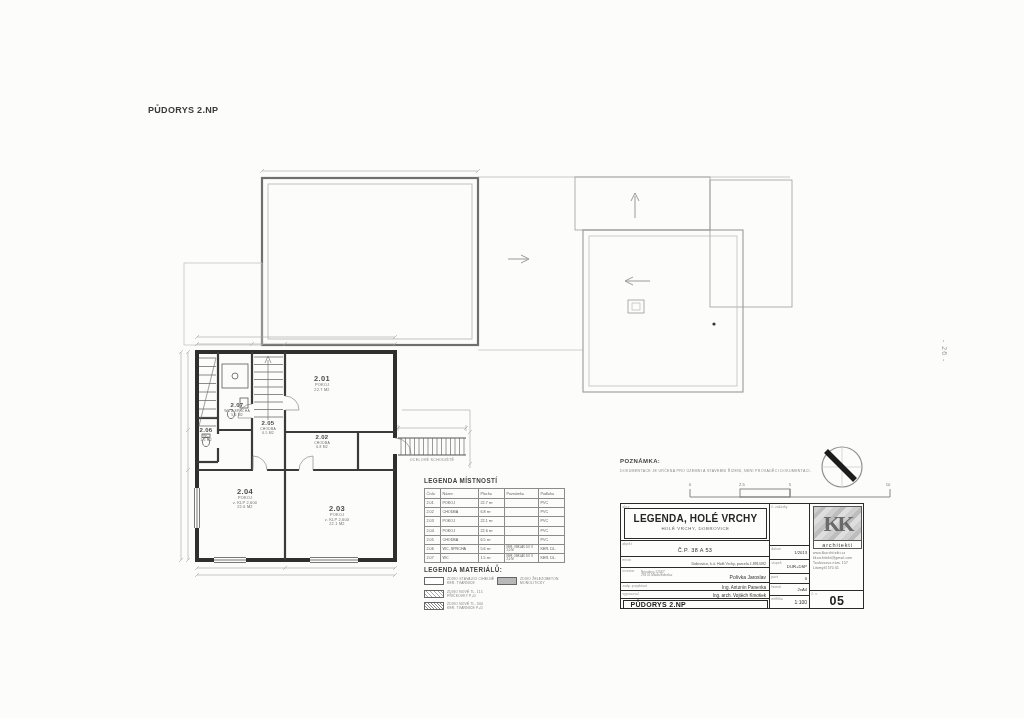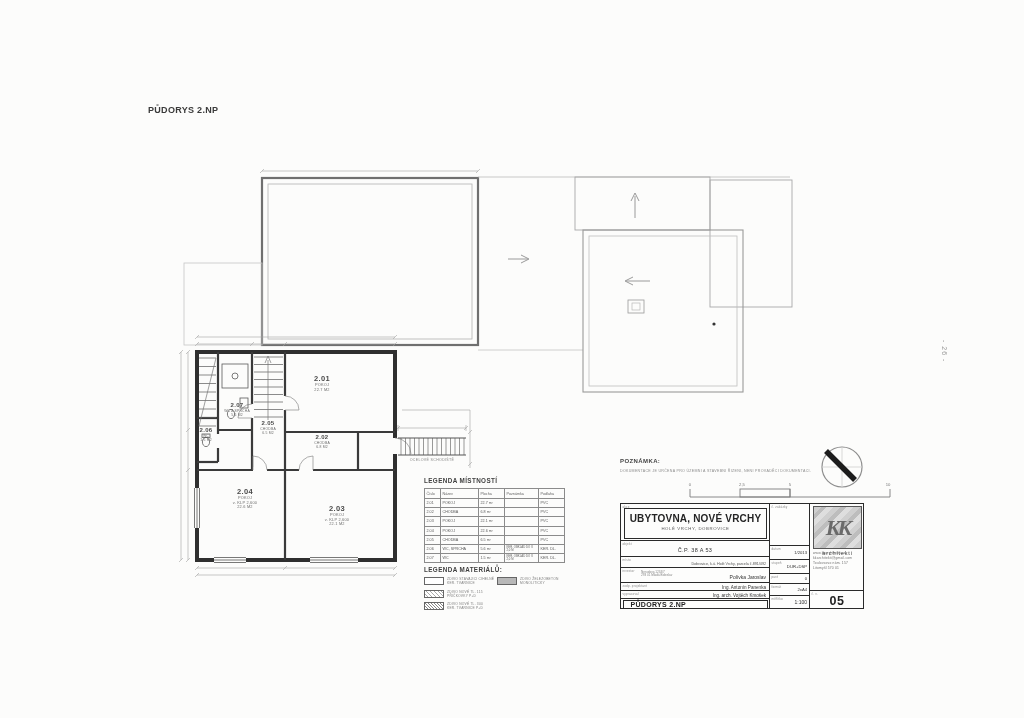--- a/index.html
+++ b/index.html
@@ -48,23 +48,23 @@
   .tb-proj .v,.tb-vypr .v{position:absolute;right:3px;top:1.5px;font-size:4.6px;color:#333;}
   .tb-obsah{left:0;top:95px;width:148px;height:9px;}
   .tb-obsah .inner{position:absolute;left:1.5px;top:.5px;width:143px;height:7px;border:1.2px solid #2a2a2a;}
   .tb-obsah .v{font-size:7px;font-weight:700;color:#222;padding-left:7px;line-height:7px;letter-spacing:.3px;}
   .tb-mid{left:148px;top:0;width:40px;height:104px;border-left:1px solid #2a2a2a;}
   .tb-mid .r{position:relative;border-bottom:1px solid #2a2a2a;box-sizing:border-box;}
   .tb-mid .rv{font-size:4.2px;color:#333;text-align:right;padding:4px 2px 0 0;}
   .tb-mid .r:last-child{border-bottom:none;}
   .tb-right{left:188px;top:0;width:54px;height:104px;border-left:1.4px solid #2a2a2a;}
   .logo-box{position:absolute;left:3px;top:2px;width:47px;height:41px;border:1px solid #555;}
-  .logo-kk{height:41px;background:repeating-linear-gradient(135deg,#cfcfcf 0 5px,#bdbdbd 5px 9px,#dedede 9px 14px);
+  .logo-kk{height:33px;background:repeating-linear-gradient(135deg,#cfcfcf 0 5px,#bdbdbd 5px 9px,#dedede 9px 14px);
            display:flex;align-items:center;justify-content:center;
-           font-family:"Liberation Serif",serif;font-weight:700;font-size:22px;color:#6a6a6a;letter-spacing:-3px;line-height:1;font-style:italic;}
+           font-family:"Liberation Serif",serif;font-weight:700;font-size:22px;color:#6a6a6a;letter-spacing:-3px;line-height:1;}
   .logo-sub{border-top:1px solid #555;font-size:5.6px;color:#3f3f3f;text-align:center;line-height:9px;letter-spacing:.8px;}
   .contacts{position:absolute;left:3px;top:47px;font-size:3.3px;color:#6e6e6e;line-height:4.9px;letter-spacing:.2px;}
   .tb-num{position:absolute;left:0;top:86px;width:54px;height:18px;border-top:1.2px solid #2a2a2a;box-sizing:border-box;}
   .tb-num .v{font-size:12.5px;font-weight:700;color:#222;text-align:center;margin-top:3px;letter-spacing:.5px;}
   .stair-label{font-size:3.6px;color:#888;letter-spacing:.3px;}
 </style>
 </head>
 <body>
 
 <svg class="abs" style="left:0;top:0" width="1024" height="718" viewBox="0 0 1024 718">
@@ -334,21 +334,21 @@
 <div class="abs scale-num ctr" style="left:790px;top:482px">5</div>
 <div class="abs scale-num ctr" style="left:888px;top:482px">10</div>
 
 <div class="abs side-note" style="left:941px;top:340px">- 26 -</div>
 
 <div class="abs tblock">
 
   <div class="cell tb-akce">
     <span class="cl">akce</span>
     <div class="inner">
-      <div class="t1">UBYTOVNA, NOVÉ VRCHY</div>
+      <div class="t1">LEGENDA, HOLÉ VRCHY</div>
       <div class="t2">HOLÉ VRCHY, DOBROVICE</div>
     </div>
   </div>
   <div class="cell tb-objekt">
     <span class="cl">objekt</span>
     <div class="v">Č.P. 38 A 53</div>
   </div>
   <div class="cell tb-misto">
     <span class="cl">místo</span>
     <div class="v">Dobrovice, k.ú. Holé Vrchy, parcela č.891/492</div>

